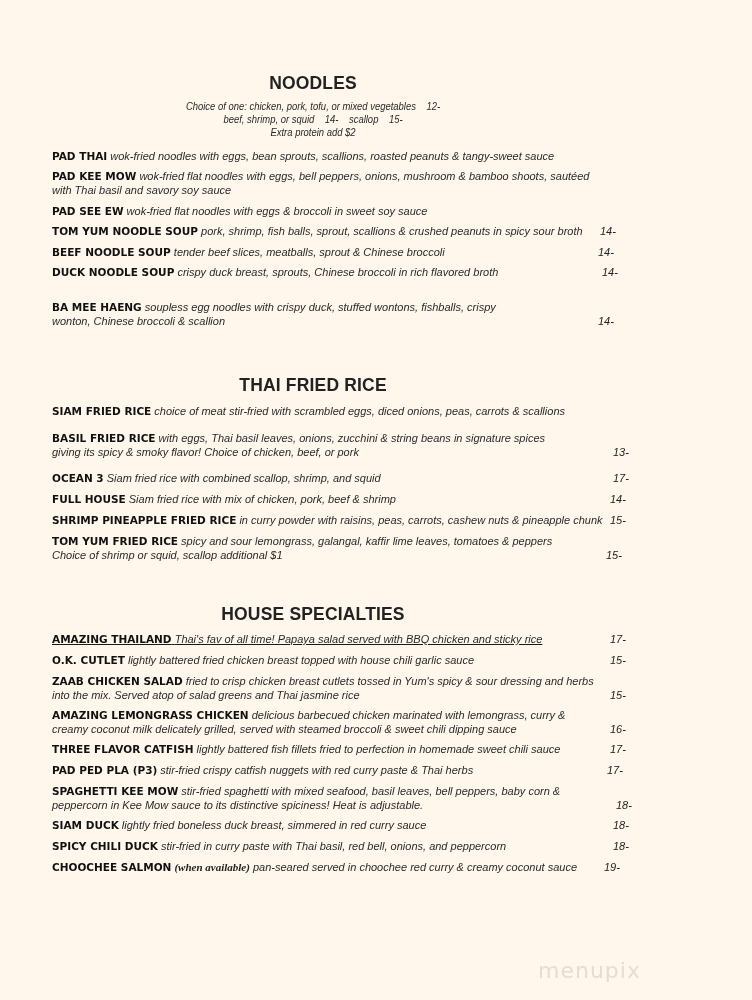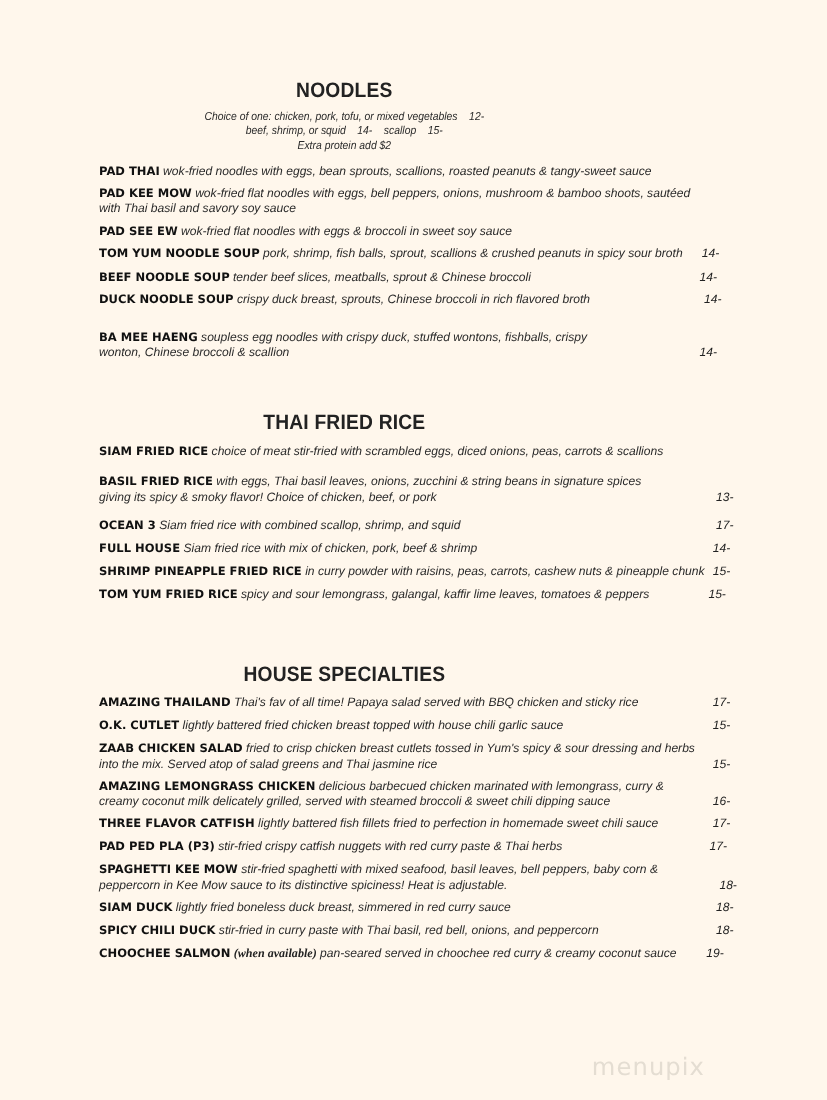--- a/index.html
+++ b/index.html
@@ -25,21 +25,21 @@
     text-align: center;
     font-style: italic;
     font-size: 10.5px;
     line-height: 13px;
     color: #2a2a2a;
     margin-top: 6px;
     transform: scaleX(0.9);
   }
   .item {
     position: relative;
-    margin-left: 90px;
+    margin-left: 52px;
     width: 580px;
     font-size: 11px;
     line-height: 14px;
   }
   .item .name {
     font-family: "DejaVu Sans", sans-serif;
     font-weight: bold;
     font-size: 10.5px;
     color: #111;
   }
@@ -136,28 +136,29 @@
   <span class="price" style="left:558px;">14-</span>
 </div>
 <div class="item" style="position:absolute;top:513px;">
   <span class="name">SHRIMP PINEAPPLE FRIED RICE</span>
   <span class="desc">in curry powder with raisins, peas, carrots, cashew nuts &amp; pineapple chunk</span>
   <span class="price" style="left:558px;">15-</span>
 </div>
 <div class="item" style="position:absolute;top:534px;">
   <span class="name">TOM YUM FRIED RICE</span>
   <span class="desc">spicy and sour lemongrass, galangal, kaffir lime leaves, tomatoes &amp; peppers</span>
+  <div class="desc">Choice of shrimp or squid, scallop additional $1</div>
   <span class="price" style="left:554px;">15-</span>
 </div>
 
 <div class="section" style="top:603px;">
   <h2 class="sec-title">HOUSE SPECIALTIES</h2>
 </div>
 
-<div class="item" style="position:absolute;top:632px;">
+<div class="item" style="position:absolute;top:632px;text-decoration:underline;">
   <span class="name">AMAZING THAILAND</span>
   <span class="desc">Thai's fav of all time! Papaya salad served with BBQ chicken and sticky rice</span>
   <span class="price" style="left:558px;">17-</span>
 </div>
 <div class="item" style="position:absolute;top:653px;">
   <span class="name">O.K. CUTLET</span>
   <span class="desc">lightly battered fried chicken breast topped with house chili garlic sauce</span>
   <span class="price" style="left:558px;">15-</span>
 </div>
 <div class="item" style="position:absolute;top:674px;width:545px;">

